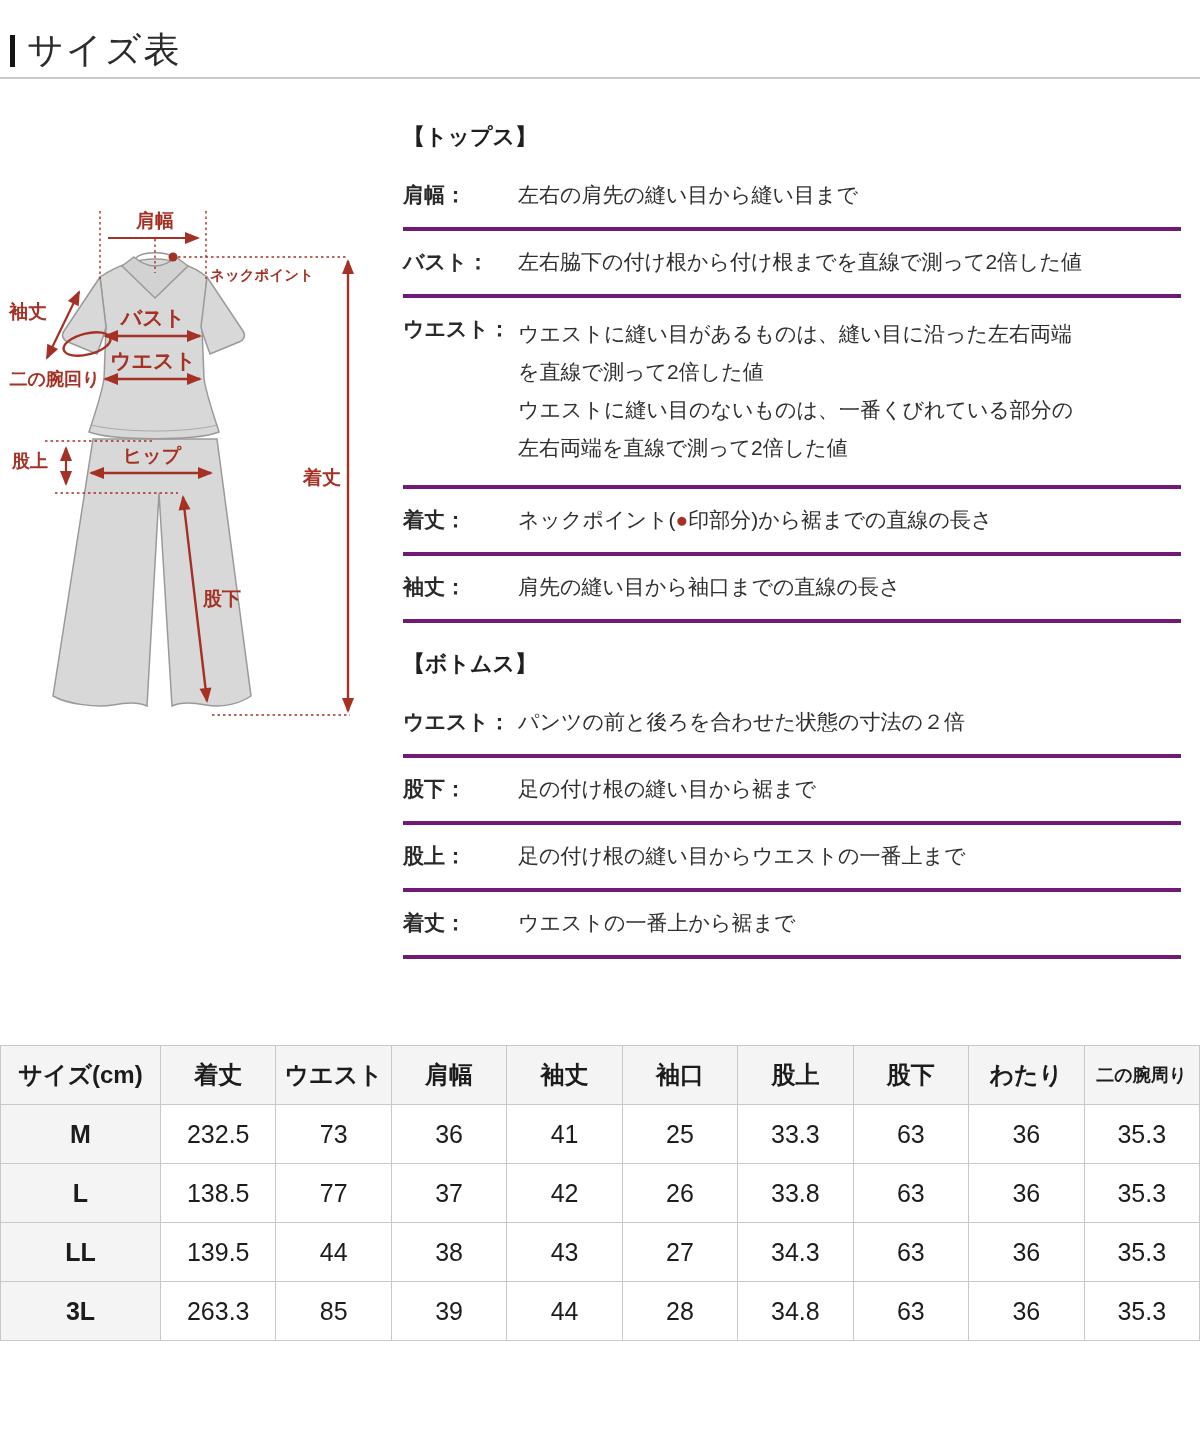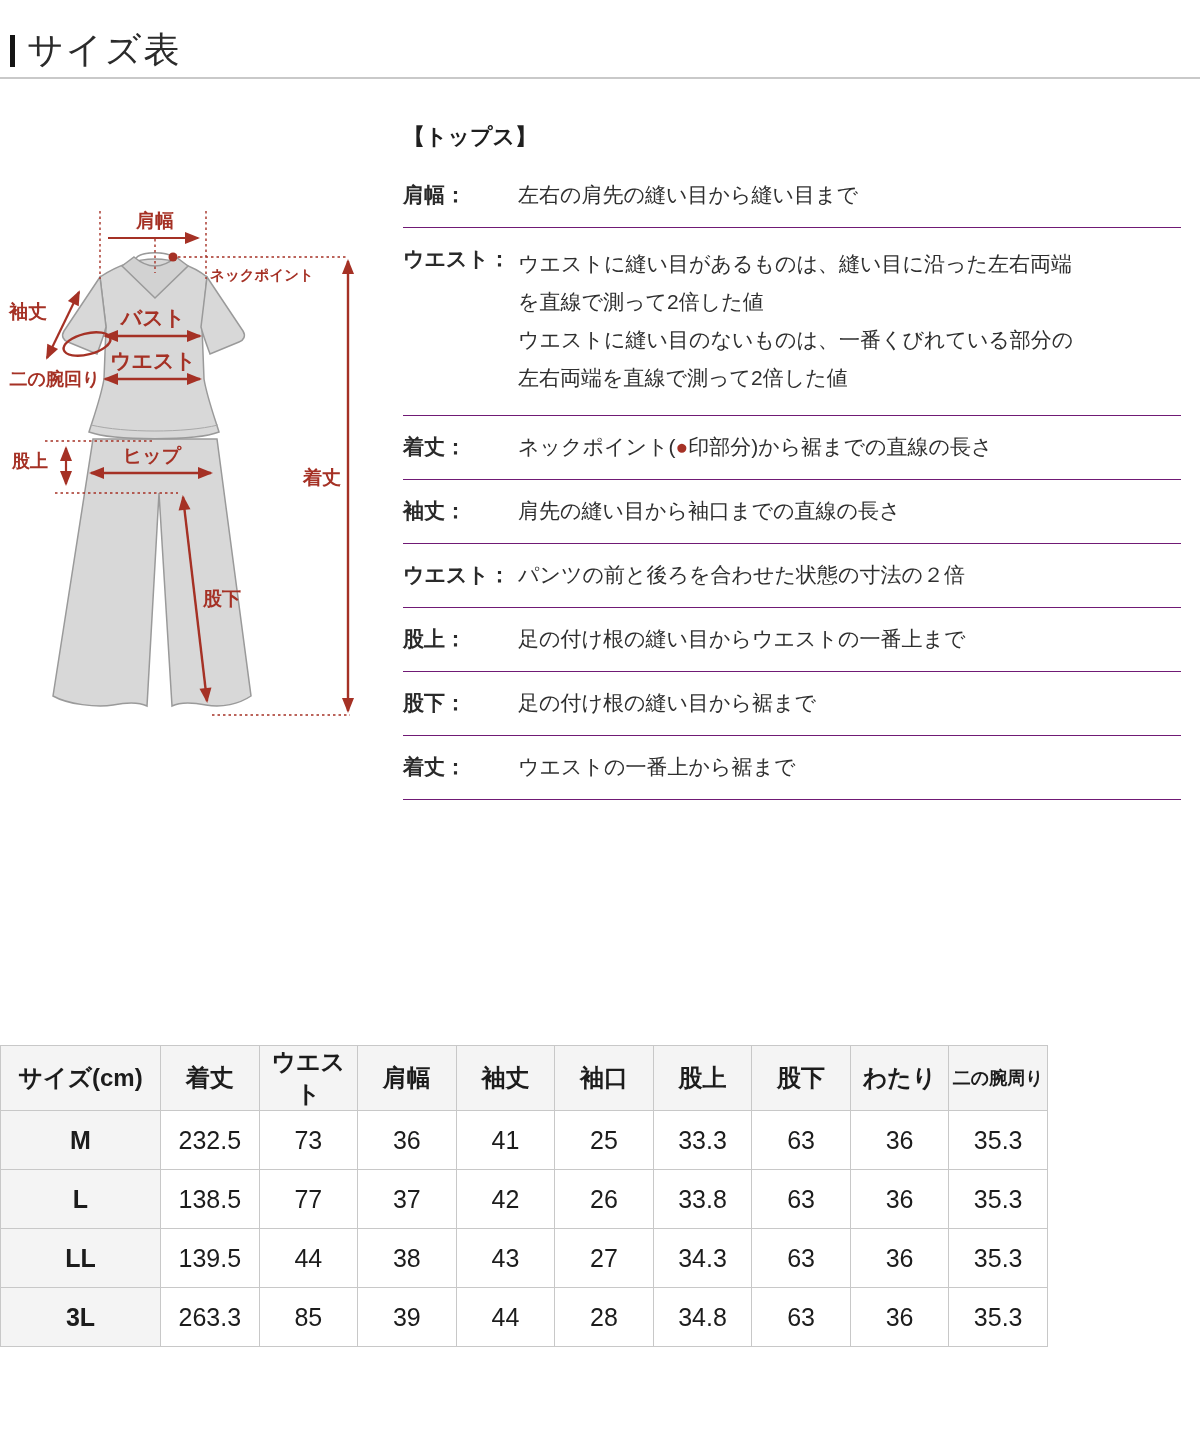--- a/index.html
+++ b/index.html
@@ -12,28 +12,28 @@
   .title-text{font-size:36px;color:#2b2b2b;letter-spacing:2px;}
   .title-rule{position:absolute;top:77px;left:0;width:1200px;height:2px;background:#c9c9c9;}
 
   
   .diagram{position:absolute;left:0;top:195px;}
 
   
   .guide{position:absolute;left:365px;top:118px;width:778px;font-size:21px;color:#2f2f2f;margin-left:38px;}
   .g-head{font-size:22px;font-weight:700;color:#1f1f1f;padding:4px 0 12px;}
   .g-head.second{margin-top:22px;}
-  .g-item{display:flex;padding:17px 0 18px;border-bottom:1px solid #701a75;line-height:28px;}
+  .g-item{display:flex;padding:17px 0 18px;border-bottom:4px solid #701a75;line-height:28px;}
   .g-item .lbl{flex:0 0 115px;font-weight:700;color:#2a2a2a;}
   .g-item .txt{flex:1;white-space:pre-line;}
   .g-item.multi .txt{line-height:38px;}
   .dot{color:#a53125;font-size:21px;}
 
   
-  .size-table{position:absolute;top:1045px;left:0;width:1048px;border-collapse:collapse;table-layout:fixed;}
+  .size-table{position:absolute;top:1045px;left:0;width:1200px;border-collapse:collapse;table-layout:fixed;}
   .size-table th,.size-table td{border:1px solid #c8c8c8;height:58px;text-align:center;vertical-align:middle;padding:0;}
   .size-table th{background:#f4f4f4;font-size:24px;font-weight:700;color:#1c1c1c;}
   .size-table th.small{font-size:18px;}
   .size-table td{font-size:25px;font-weight:400;color:#1c1c1c;background:#ffffff;}
   .size-table td.size-col{background:#f4f4f4;font-weight:700;}
   .size-table col.c-first{width:160px;}
 
   
   .ann-label{font-family:"Liberation Sans","DejaVu Sans",sans-serif;font-weight:700;fill:#a53125;}
 </style>
@@ -109,53 +109,58 @@
 
   <div class="guide">
 
     <div class="g-head">【トップス】</div>
 
     <div class="g-item">
       <div class="lbl">肩幅：</div>
       <div class="txt">左右の肩先の縫い目から縫い目まで</div>
     </div>
 
+    <div class="g-item">
+      <div class="lbl">バスト：</div>
+      <div class="txt">左右脇下の付け根から付け根までを直線で測って2倍した値</div>
+    </div>
 
     <div class="g-item multi">
       <div class="lbl">ウエスト：</div>
       <div class="txt">ウエストに縫い目があるものは、縫い目に沿った左右両端
 を直線で測って2倍した値
 ウエストに縫い目のないものは、一番くびれている部分の
 左右両端を直線で測って2倍した値</div>
     </div>
 
     <div class="g-item">
       <div class="lbl">着丈：</div>
       <div class="txt"><span>ネックポイント(</span><span class="dot">●</span><span>印部分)から裾までの直線の長さ</span></div>
     </div>
 
     <div class="g-item">
       <div class="lbl">袖丈：</div>
       <div class="txt">肩先の縫い目から袖口までの直線の長さ</div>
     </div>
 
+    <div class="g-head second">【ボトムス】</div>
 
     <div class="g-item">
       <div class="lbl">ウエスト：</div>
       <div class="txt">パンツの前と後ろを合わせた状態の寸法の２倍</div>
     </div>
 
     <div class="g-item">
+      <div class="lbl">股下：</div>
+      <div class="txt">足の付け根の縫い目から裾まで</div>
+    </div>
+
+    <div class="g-item">
       <div class="lbl">股上：</div>
       <div class="txt">足の付け根の縫い目からウエストの一番上まで</div>
-    </div>
-
-    <div class="g-item">
-      <div class="lbl">股下：</div>
-      <div class="txt">足の付け根の縫い目から裾まで</div>
     </div>
 
 
     <div class="g-item">
       <div class="lbl">着丈：</div>
       <div class="txt">ウエストの一番上から裾まで</div>
     </div>
 
   </div>
 

